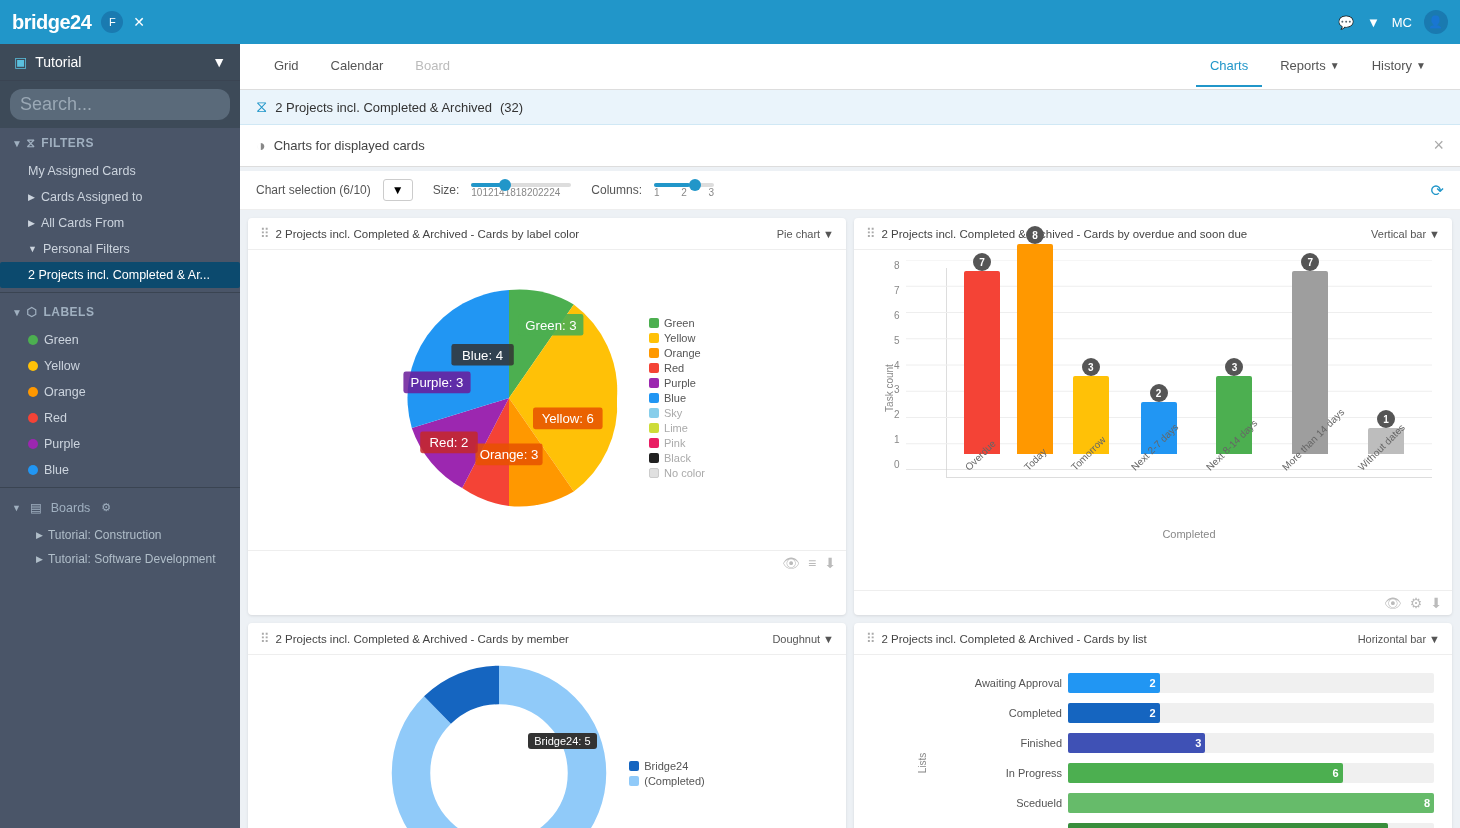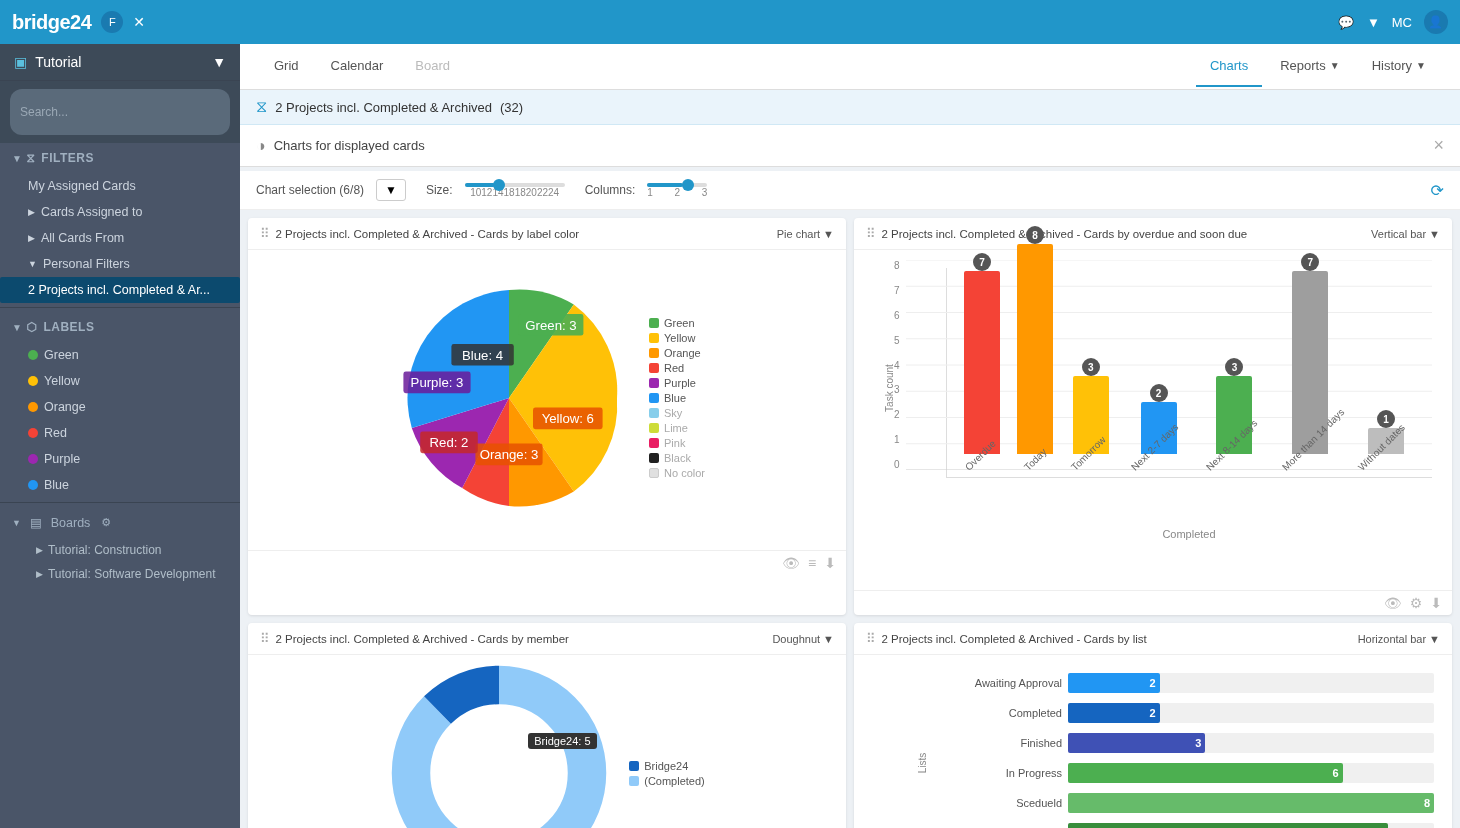--- a/index.html
+++ b/index.html
@@ -42,26 +42,26 @@
       color: #fff;
       font-size: 14px;
       border-bottom: 1px solid #3a4452;
     }
     .sidebar-search {
       padding: 8px 10px;
       background: #3d4a58;
     }
     .sidebar-search input {
       width: 100%;
-      padding: 16px 10px;
+      padding: 5px 10px;
       border-radius: 12px;
       border: none;
       background: #5a6a7a;
       color: #5eead4;
-      font-size: 12px;
+      font-size: 18px;
       outline: none;
     }
     .sidebar-search input::placeholder { color: #9aa8b5; }
 
     .sidebar-section-header {
       display: flex;
       align-items: center;
       padding: 8px 12px;
       color: #a0b0c0;
       font-size: 12px;
@@ -176,21 +176,21 @@
       gap: 4px;
     }
     .slider-track {
       width: 100px; height: 4px; background: #ddd; border-radius: 2px; position: relative;
     }
     .slider-fill { height: 100%; background: #2196c9; border-radius: 2px; }
     .slider-thumb {
       width: 12px; height: 12px; border-radius: 50%; background: #2196c9;
       position: absolute; top: -4px; cursor: pointer;
     }
-    .slider-labels { font-size: 10px; color: #888; display: flex; justify-content: center; width: 100px; }
+    .slider-labels { font-size: 10px; color: #888; display: flex; justify-content: flex-start; width: 100px; }
 
     .refresh-btn { margin-left: auto; color: #2196c9; cursor: pointer; font-size: 16px; }
 
     
     .charts-grid {
       display: grid;
       grid-template-columns: 1fr 1fr;
       gap: 8px;
       padding: 0 8px 8px 8px;
     }
@@ -441,21 +441,21 @@
       <div class="charts-header">
         <div style="display:flex;align-items:center;">
           <span class="pie-icon">◑</span>
           <span class="charts-header-title">Charts for displayed cards</span>
         </div>
         <span class="close-btn">×</span>
       </div>
 
       <div class="charts-controls">
         <div class="control-group">
-          <span class="control-label">Chart selection (6/8)</span>
+          <span class="control-label">Chart selection (6/10)</span>
           <button class="dropdown-btn">▼</button>
         </div>
         <div class="control-group">
           <span class="control-label">Size:</span>
           <div style="position:relative;">
             <div class="slider-track">
               <div class="slider-fill" style="width:30%;"></div>
               <div class="slider-thumb" style="left:28%;"></div>
             </div>
             <div class="slider-labels">

